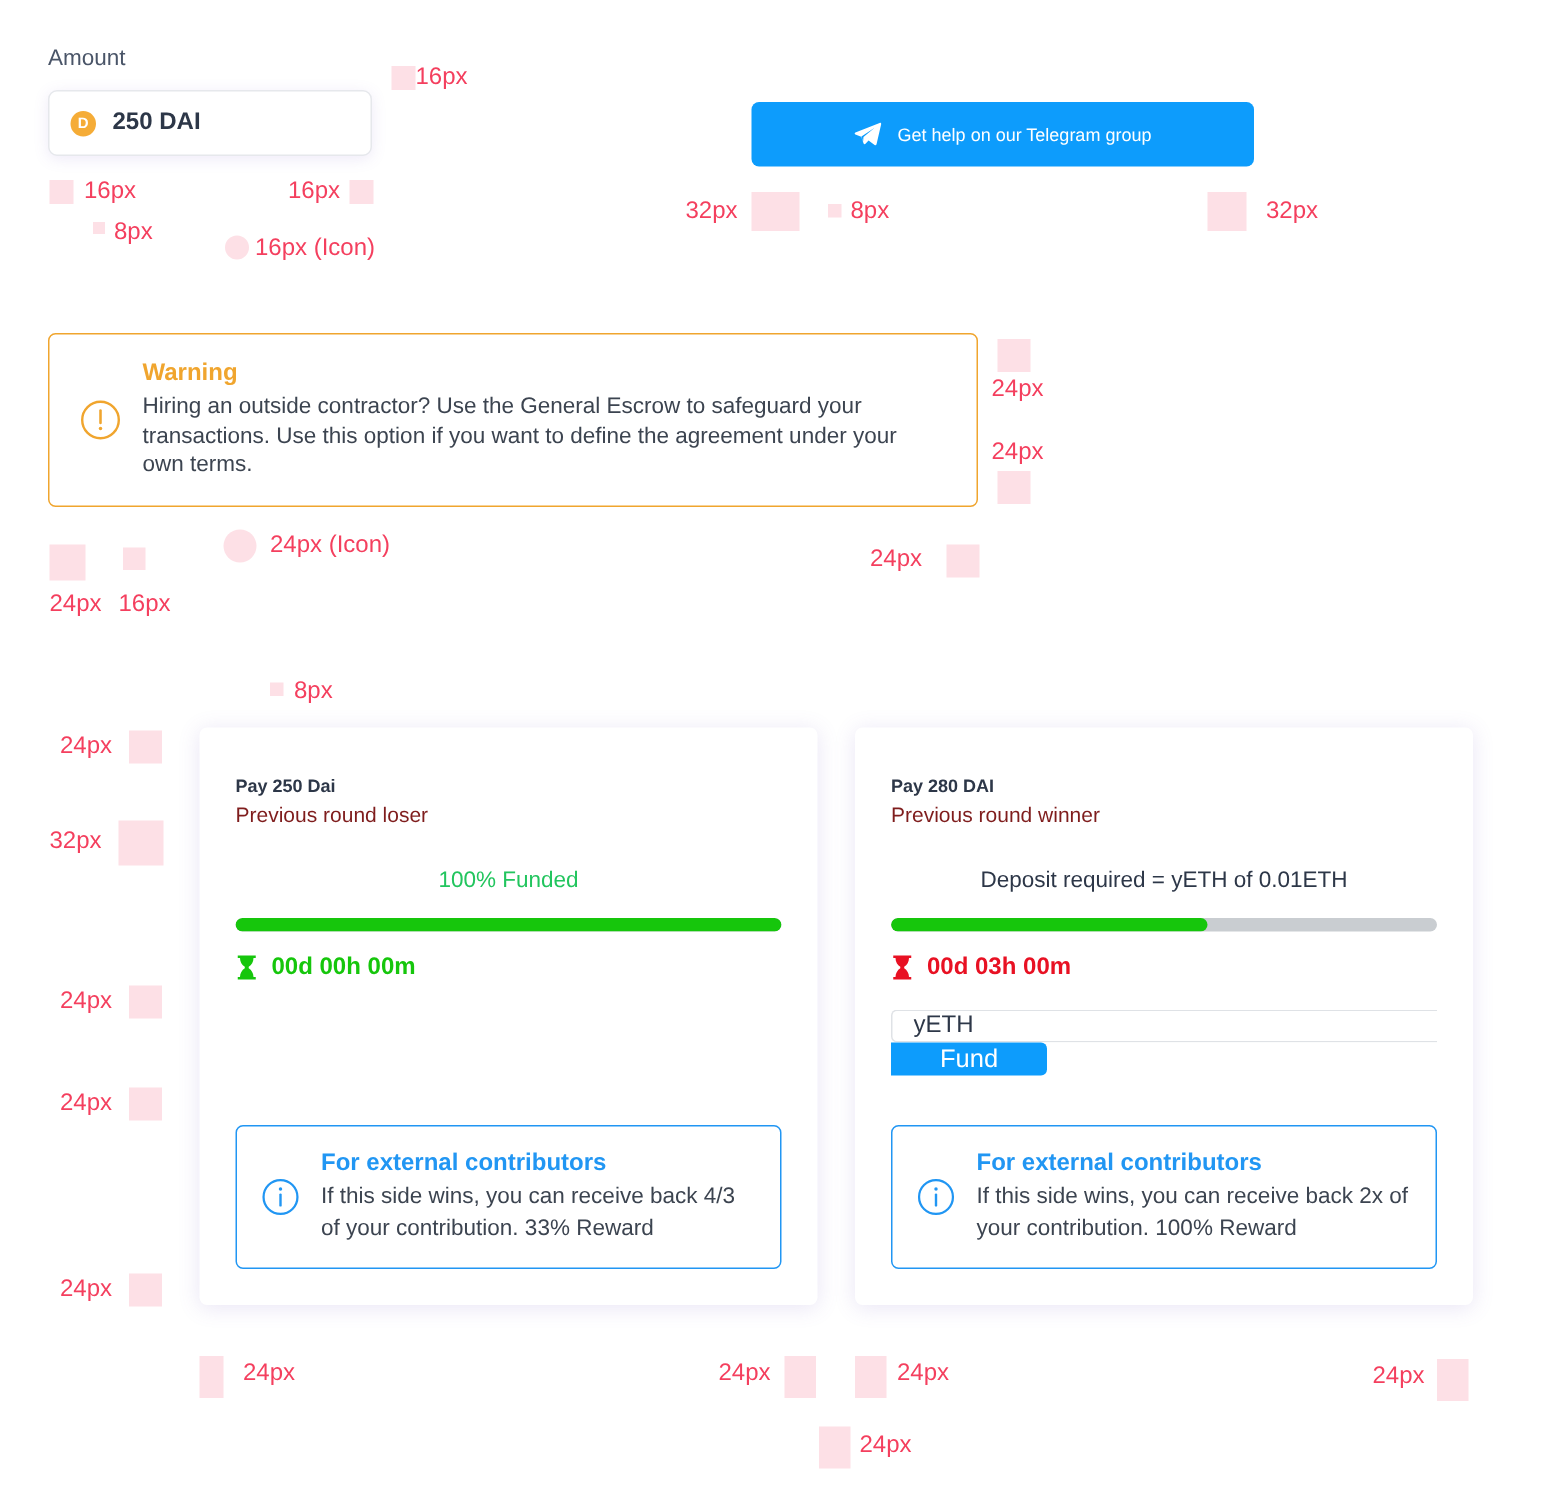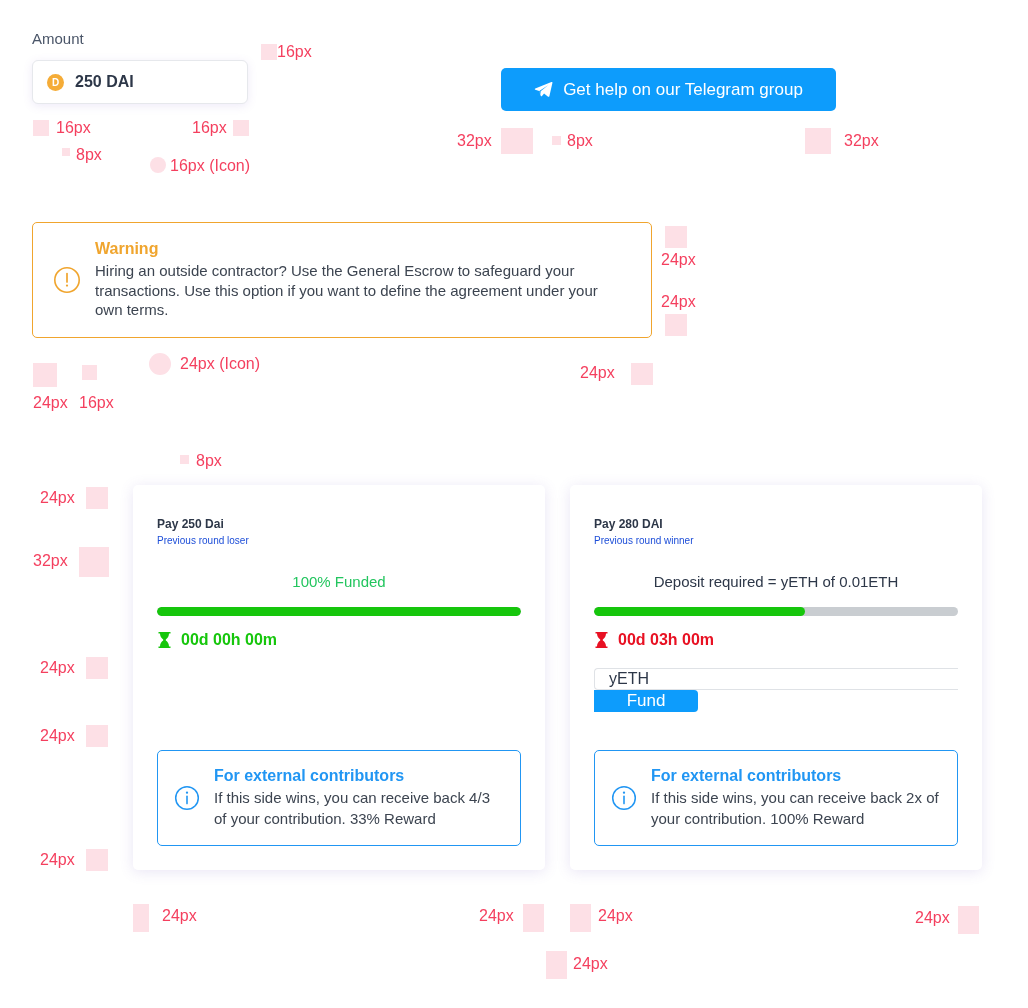--- a/index.html
+++ b/index.html
@@ -76,21 +76,21 @@
 
   
   #telegram-button {
     position: absolute;
     left: 501px; top: 68px;
     width: 335px; height: 43px;
     background: #0d9cfc;
     border: none;
     border-radius: 5px;
     color: #ffffff;
-    font-size: 17px;
+    font-size: 12px;
     font-family: "Liberation Sans", sans-serif;
     display: flex;
     align-items: center;
     justify-content: center;
     cursor: pointer;
     padding: 0;
   }
   #telegram-button .tg-glyph {
     display: inline-flex;
     margin-right: 10px;
@@ -142,22 +142,22 @@
   #card-left  { left: 133px; }
   #card-right { left: 570px; }
 
   .card-title {
     font-size: 12px;
     font-weight: bold;
     color: #2d3748;
     margin: 8px 0 0 0;
   }
   .card-sub {
-    font-size: 10px;
-    color: #1d4ed8;
+    font-size: 14px;
+    color: #7f1d1d;
     margin: 4px 0 0 0;
   }
   .card-status {
     text-align: center;
     font-size: 15px;
     margin-top: 27px;
   }
   .status-green { color: #22c55e; }
   .status-dark  { color: #2d3748; }
 

